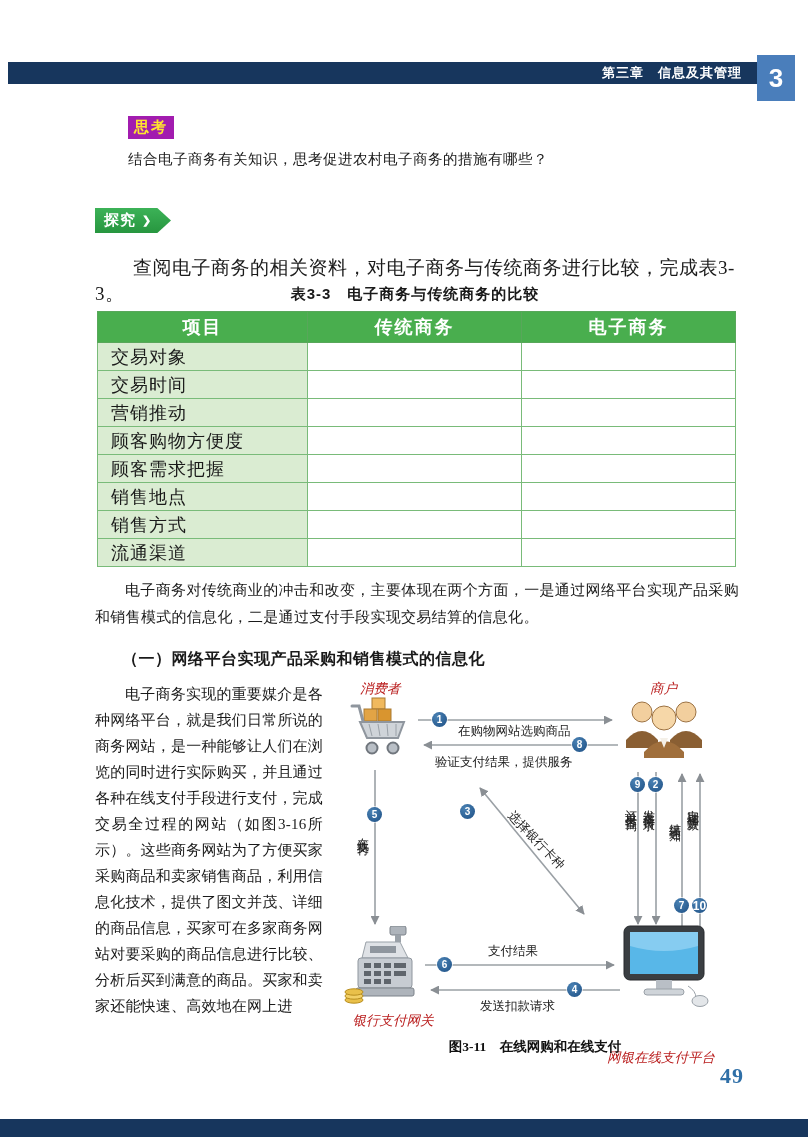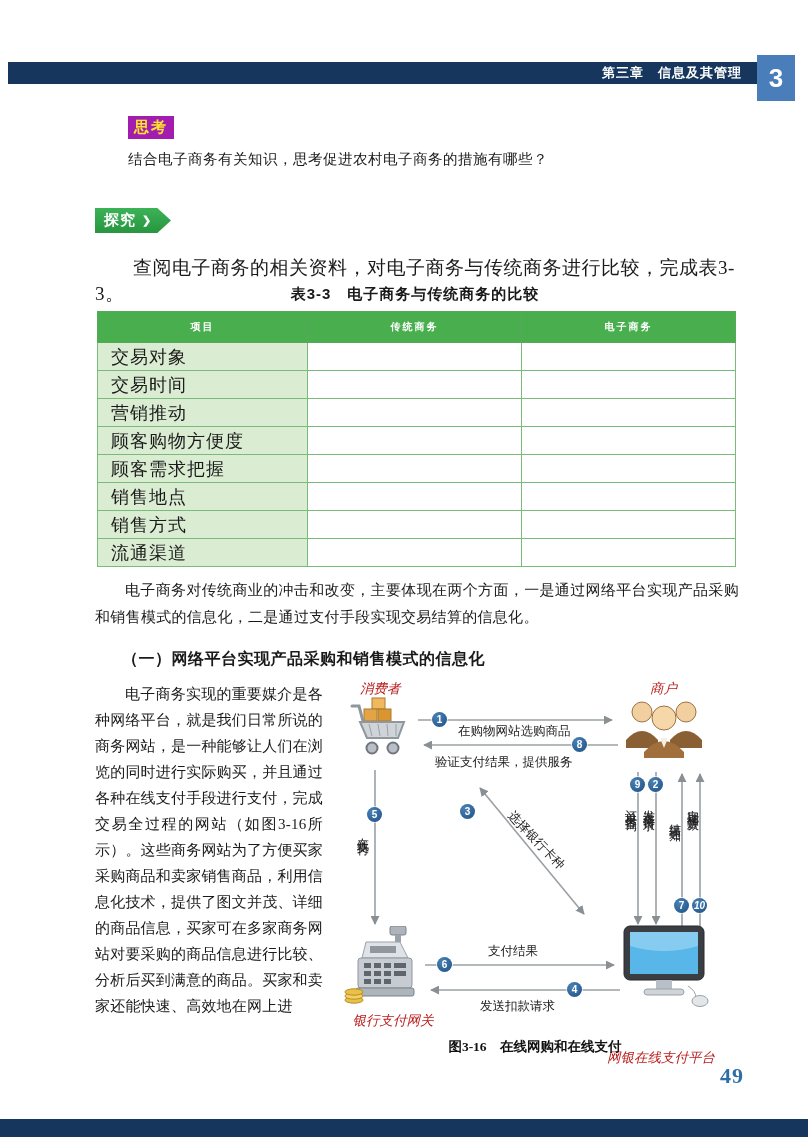--- a/index.html
+++ b/index.html
@@ -46,21 +46,21 @@
     position:absolute; left:95px; top:285px; width:640px; text-align:center;
     font-weight:bold; font-size:15px; font-family:"Liberation Sans",sans-serif; letter-spacing:1px;
   }
   .cmp-table {
     position:absolute; left:97px; top:311px; width:638px;
     border-collapse:collapse; table-layout:fixed; font-size:14px;
   }
   .cmp-table th {
     background:#49ae4e; color:#fff; font-weight:bold; height:31px;
     border:1px solid #58a75a; font-family:"Liberation Sans",sans-serif;
-    font-size:10px; letter-spacing:2px;margin-left:25px;
+    font-size:18px; letter-spacing:2px;margin-left:25px;
   }
   .cmp-table td { height:28px; border:1px solid #79bb79; background:#fff; }
   .cmp-table td.rowlabel { background:#daecd2; padding-left:13px; font-size:18px; letter-spacing:1px; }
   
   .para1 {
     position:absolute; left:95px; top:577px; width:644px; font-size:15px;
     line-height:27px; text-indent:2em; text-align:justify; letter-spacing:.3px;
   }
   .sec-heading {
     position:absolute; left:122px; top:649px; font-size:16px; font-weight:bold;
@@ -78,21 +78,21 @@
   .node-label.ctr { text-align:center; }
   .icon { position:absolute; }
   .num {
     position:absolute; width:15px; height:15px; border-radius:50%;
     background:radial-gradient(circle at 35% 30%, #4a82b4, #1d4f84);
     color:#fff; font-size:10px; font-weight:bold;
     display:flex; align-items:center; justify-content:center;
     font-family:"Liberation Sans",sans-serif;
     box-shadow:0 0 0 1px rgba(255,255,255,.65);
   }
-  .num.two { font-size:10px;font-style:italic; }
+  .num.two { font-size:12px; }
   .vlabel { position:absolute; writing-mode:vertical-rl; font-size:12px; letter-spacing:2px; color:#222; }
   .rot { transform:rotate(46deg); text-align:center; }
   .caption { position:absolute; left:50px; top:358px; width:310px; text-align:center; font-size:13.5px; font-weight:bold; color:#111; font-family:"Liberation Serif",serif; }
   
   .page-num { position:absolute; left:720px; top:1063px; font-size:22px; font-weight:bold; color:#2f6fa7; letter-spacing:1px; }
   .bottombar { position:absolute; left:0; top:1119px; width:808px; height:18px; background:#17365d; }
 </style>
 </head>
 <body>
 
@@ -281,18 +281,18 @@
     <div class="dlabel" style="left:105px;top:74px;">验证支付结果，提供服务</div>
     <div class="vlabel" style="left:24px;top:148px;">在线支付</div>
     <div class="dlabel rot" style="left:158px;top:152px;width:96px;">选择银行卡种</div>
     <div class="vlabel" style="left:292px;top:120px;">订单支付查询</div>
     <div class="vlabel" style="left:310px;top:120px;">发送支付请求</div>
     <div class="vlabel" style="left:336px;top:134px;">结果通知</div>
     <div class="vlabel" style="left:354px;top:120px;">定期结算货款</div>
     <div class="dlabel" style="left:158px;top:263px;">支付结果</div>
     <div class="dlabel" style="left:150px;top:318px;">发送扣款请求</div>
 
-    <div class="caption">图3-16　在线网购和在线支付</div>
+    <div class="caption">图3-11　在线网购和在线支付</div>
   </div>
 
   <div class="page-num">49</div>
   <div class="bottombar"></div>
 </div>
 
 </body></html>

